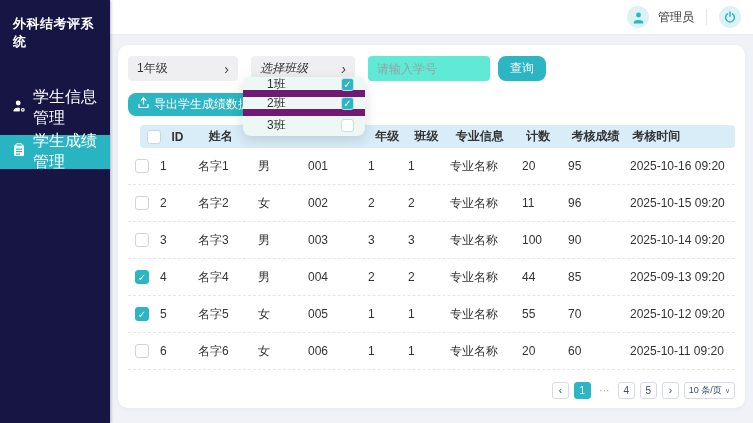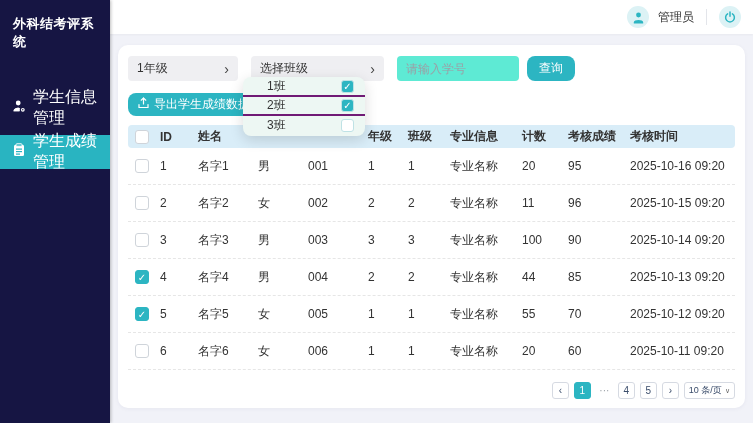--- a/index.html
+++ b/index.html
@@ -23,55 +23,55 @@
   .topbar .divider { width:1px; height:16px; background:#e3e5ea; margin:0 3px; }
 
   .content { flex:1; padding:11px 8px 15px 8px; }
   .card { background:#fff; border-radius:10px; height:100%; padding:11px 10px 9px 10px; display:flex; flex-direction:column; box-shadow:0 1px 4px rgba(30,40,90,.05); }
 
   
   .filter-row { display:flex; align-items:center; gap:13px; }
   .select { height:25px; background:#efeff2; border-radius:4px; display:flex; align-items:center; justify-content:space-between; padding:0 9px; cursor:pointer;gap:24px; }
   .select .chev { font-size:14px; color:#444; line-height:1; }
   .sel-grade { width:110px; }
-  .sel-class { width:133px; }
+  .sel-class { width:104px;font-style:italic; }
   .txt-input { width:122px; height:25px; background:#5eead4; border:none; border-radius:4px; padding:4px 9px; font-size:12px; font-family:inherit; color:#333; }
   .txt-input::placeholder { color:#9aa0a6; }
   .btn { background:#2cb5c2; color:#fff; border:none; border-radius:8px; font-size:12px; font-family:inherit; cursor:pointer; }
   .btn-query { width:48px; height:25px; margin-left:-5px; }
 
   
   .export-row { margin-top:12px; }
   .btn-export { height:23px; padding:0 10px; display:inline-flex; align-items:center; gap:5px; }
 
   
   .table { margin-top:9px; display:flex; flex-direction:column; }
   .t-row { display:flex; align-items:center; }
-  .t-head { background:#d9edf8; border-radius:4px; height:23px; font-weight:bold; }
+  .t-head { background:#d9edf8; border-radius:4px; height:23px; font-weight:bold;margin-left:12px; }
   .t-body .t-row { height:37px; border-bottom:1px dashed #e6e6e6; }
   .t-cell { padding-left:4px; overflow:hidden; white-space:nowrap; }
   .c0{width:28px; display:flex; justify-content:center; padding-left:0;}
   .c1{width:38px;} .c2{width:60px;} .c3{width:50px;} .c4{width:60px;}
   .c5{width:40px;} .c6{width:42px;} .c7{width:72px;} .c8{width:46px;}
   .c9{width:62px;} .c10{width:109px;}
   .cb { width:14px; height:14px; border:1px solid #cfd4da; border-radius:3px; background:#fff; display:flex; align-items:center; justify-content:center; font-size:10px; color:#fff; cursor:pointer; }
   .cb.checked { background:#2cb5c2; border-color:#2cb5c2; }
 
   
   .spacer { flex:1; }
   .pager { display:flex; justify-content:flex-end; align-items:center; gap:5px; }
   .pg { min-width:17px; height:17px; border:1px solid #d6dae2; border-radius:3px; background:#fff; display:flex; align-items:center; justify-content:center; font-size:10px; color:#3b4d6b; cursor:pointer; padding:0 2px; }
   .pg.active { background:#2cb5c2; border-color:#2cb5c2; color:#fff; }
   .pg.ellipsis { border:none; color:#9aa0a6; cursor:default; }
   .pg-size { height:17px; border:1px solid #d6dae2; border-radius:3px; display:flex; align-items:center; gap:3px; padding:0 4px; font-size:9px; color:#3b4d6b; cursor:pointer; }
   .pg-size .caret { font-size:7px; color:#666; }
 
   
   .class-dropdown { position:absolute; left:243px; top:77px; width:122px; background:#edf7f3; border-radius:8px; box-shadow:0 4px 14px rgba(0,0,0,.14); z-index:10; overflow:hidden; padding:1px 0; }
-  .dd-option { height:19px; display:flex; align-items:center; justify-content:space-between; padding:0 11px 0 24px; border-bottom:2px solid #701a75; cursor:pointer; }
+  .dd-option { height:19px; display:flex; align-items:center; justify-content:space-between; padding:0 11px 0 24px; border-bottom:7px solid #701a75; cursor:pointer; }
   .dd-option:last-child { border-bottom:none; }
   .dd-option .cb { width:13px; height:13px; border-color:#bfe2e5; }
 </style>
 </head>
 <body>
 
 <div class="page">
 
   <div class="sidebar">
     <div class="app-title">外科结考评系统</div>
@@ -219,21 +219,21 @@
                 </div>
                 <div class="t-cell c1">4</div>
                 <div class="t-cell c2">名字4</div>
                 <div class="t-cell c3">男</div>
                 <div class="t-cell c4">004</div>
                 <div class="t-cell c5">2</div>
                 <div class="t-cell c6">2</div>
                 <div class="t-cell c7">专业名称</div>
                 <div class="t-cell c8">44</div>
                 <div class="t-cell c9">85</div>
-                <div class="t-cell c10">2025-10-13 09:20</div>
+                <div class="t-cell c10">2025-09-13 09:20</div>
               </div>
               <div class="t-row">
                 <div class="t-cell c0">
                   <span class="cb checked">✓</span>
                 </div>
                 <div class="t-cell c1">5</div>
                 <div class="t-cell c2">名字5</div>
                 <div class="t-cell c3">女</div>
                 <div class="t-cell c4">005</div>
                 <div class="t-cell c5">1</div>

